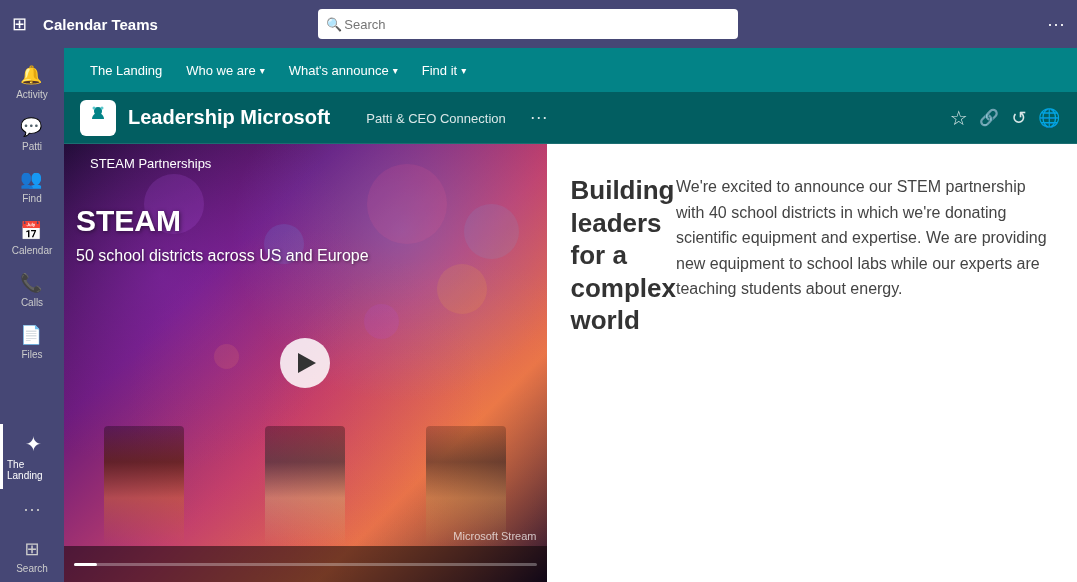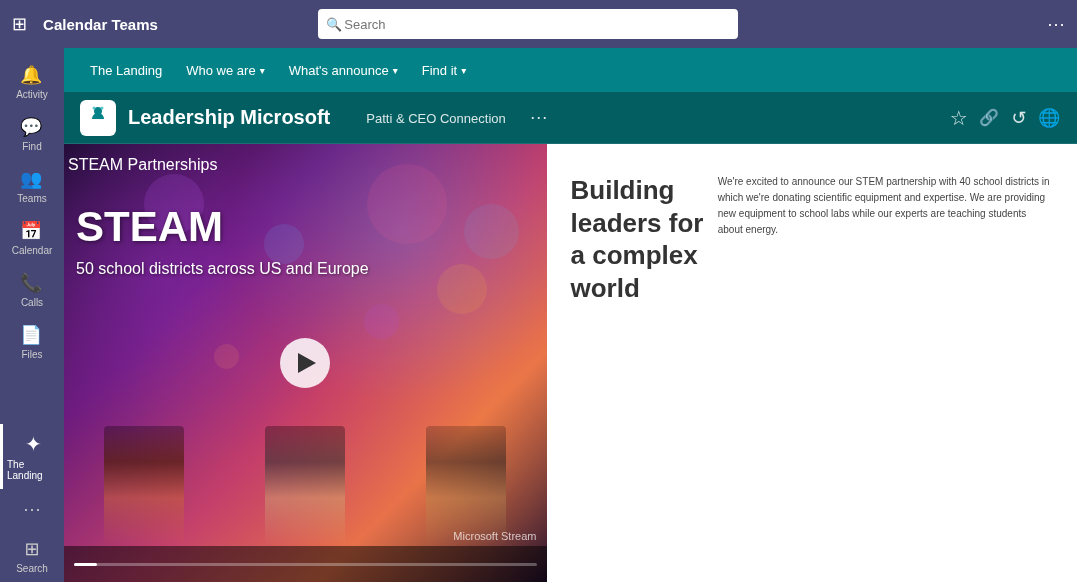--- a/index.html
+++ b/index.html
@@ -240,37 +240,37 @@
     }
     
     .bokeh {
       position: absolute;
       border-radius: 50%;
       opacity: 0.4;
     }
     .video-top-label {
       position: absolute;
       top: 12px;
-      left: 4px;
-      color: white;
-      font-size: 16px;
+      left: 26px;
+      color: white;
+      font-size: 13px;
       font-weight: 500;
     }
     .video-text-overlay {
       position: absolute;
       left: 12px;
       top: 60px;
       bottom: 80px;
       display: flex;
       flex-direction: column;
       justify-content: flex-start;
     }
     .video-big-text {
       color: white;
-      font-size: 42px;
+      font-size: 30px;
       font-weight: 700;
       line-height: 1.1;
       text-shadow: 1px 1px 4px rgba(0,0,0,0.5);
     }
     .video-sub-text {
       color: white;
       font-size: 16px;
       font-weight: 500;
       margin-top: 10px;
       text-shadow: 1px 1px 3px rgba(0,0,0,0.5);
@@ -361,21 +361,21 @@
       overflow-y: auto;
     }
     .right-heading {
       font-size: 26px;
       font-weight: 700;
       color: #333;
       line-height: 1.25;
       margin-bottom: 18px;
     }
     .right-body {
-      font-size: 10px;
+      font-size: 16px;
       color: #444;
       line-height: 1.6;
     }
   </style>
 </head>
 <body>
 
 <div class="top-bar">
   <span class="top-bar-grid-icon">⊞</span>
   <span class="top-bar-title">Calendar Teams</span>
@@ -390,25 +390,25 @@
 
 <div class="main-layout">
 
   <div class="sidebar">
     <div class="sidebar-item">
       <span class="sidebar-icon">🔔</span>
       <span class="sidebar-label">Activity</span>
     </div>
     <div class="sidebar-item">
       <span class="sidebar-icon">💬</span>
+      <span class="sidebar-label">Patti</span>
+    </div>
+    <div class="sidebar-item">
+      <span class="sidebar-icon">👥</span>
       <span class="sidebar-label">Find</span>
-    </div>
-    <div class="sidebar-item">
-      <span class="sidebar-icon">👥</span>
-      <span class="sidebar-label">Teams</span>
     </div>
     <div class="sidebar-item">
       <span class="sidebar-icon">📅</span>
       <span class="sidebar-label">Calendar</span>
     </div>
     <div class="sidebar-item">
       <span class="sidebar-icon">📞</span>
       <span class="sidebar-label">Calls</span>
     </div>
     <div class="sidebar-item">

